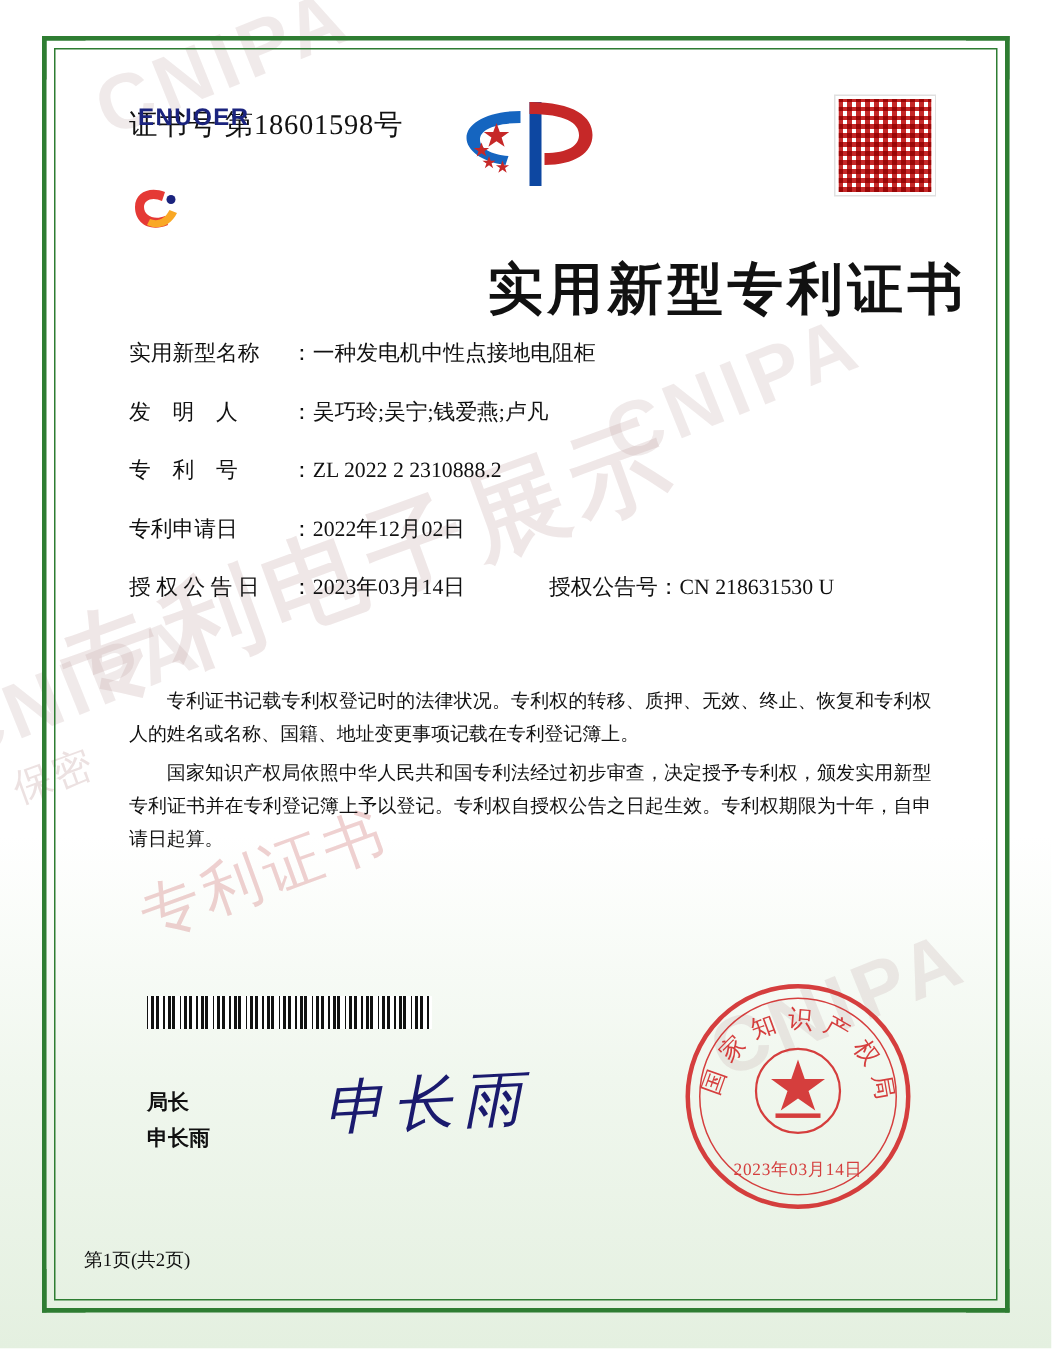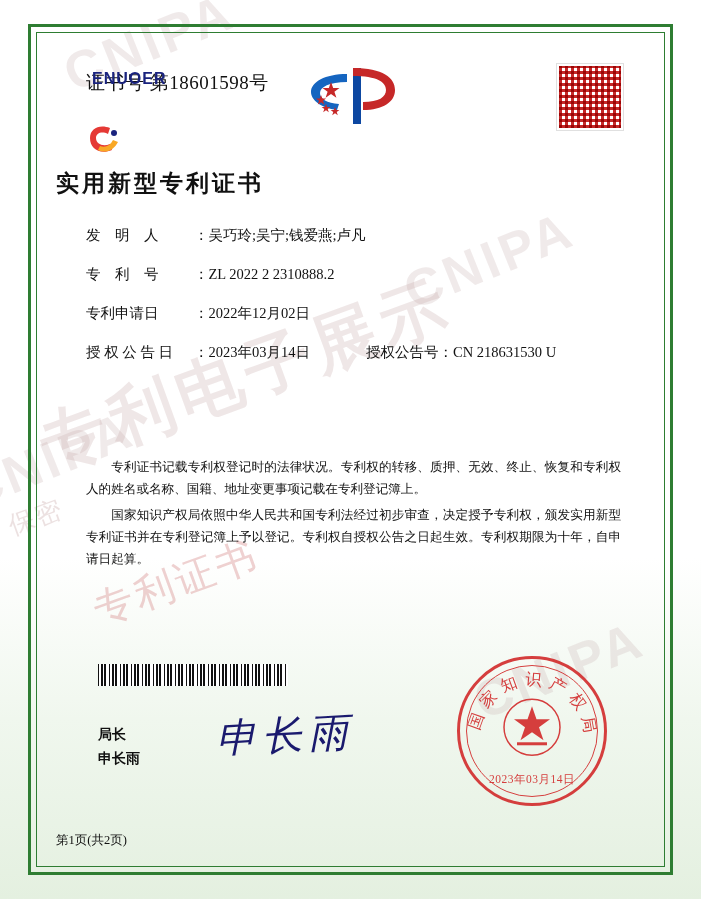--- a/index.html
+++ b/index.html
@@ -152,22 +152,22 @@
     color: #1a237e;
     letter-spacing: 1px;
     font-family: "Liberation Sans", sans-serif;
   }
 
   .title {
     position: absolute;
     left: 0;
     right: 0;
     top: 120px;
-    text-align: left;
-    font-size: 23px;
+    text-align: right;
+    font-size: 37px;
     font-weight: 700;
     color: #111;
     letter-spacing: 3px;
   }
 
   
   .fields {
     position: absolute;
     left: 30px;
     right: 24px;
@@ -347,20 +347,23 @@
         <path d="M6 18 C6 8 16 4 26 8 L24 14 C18 11 12 13 12 18 C12 24 19 27 26 24 L28 30 C16 35 6 29 6 18 Z" fill="#e53935"></path>
         <path d="M14 30 C22 34 30 30 34 22 L29 20 C26 26 21 28 16 26 Z" fill="#f9a825"></path>
         <circle cx="30" cy="13" r="3" fill="#1a237e"></circle>
       </svg>
     </div>
     <div class="logo-text">ENUOER</div>
 
     <div class="title">实用新型专利证书</div>
 
     <div class="fields">
+      <div class="field">
+        <span class="lbl">实用新型名称</span><span>：</span><span class="val">一种发电机中性点接地电阻柜</span>
+      </div>
       <div class="field">
         <span class="lbl">发　明　人</span><span>：</span><span class="val">吴巧玲;吴宁;钱爱燕;卢凡</span>
       </div>
       <div class="field">
         <span class="lbl">专　利　号</span><span>：</span><span class="val">ZL 2022 2 2310888.2</span>
       </div>
       <div class="field">
         <span class="lbl">专利申请日</span><span>：</span><span class="val">2022年12月02日</span>
       </div>
       <div class="field">

